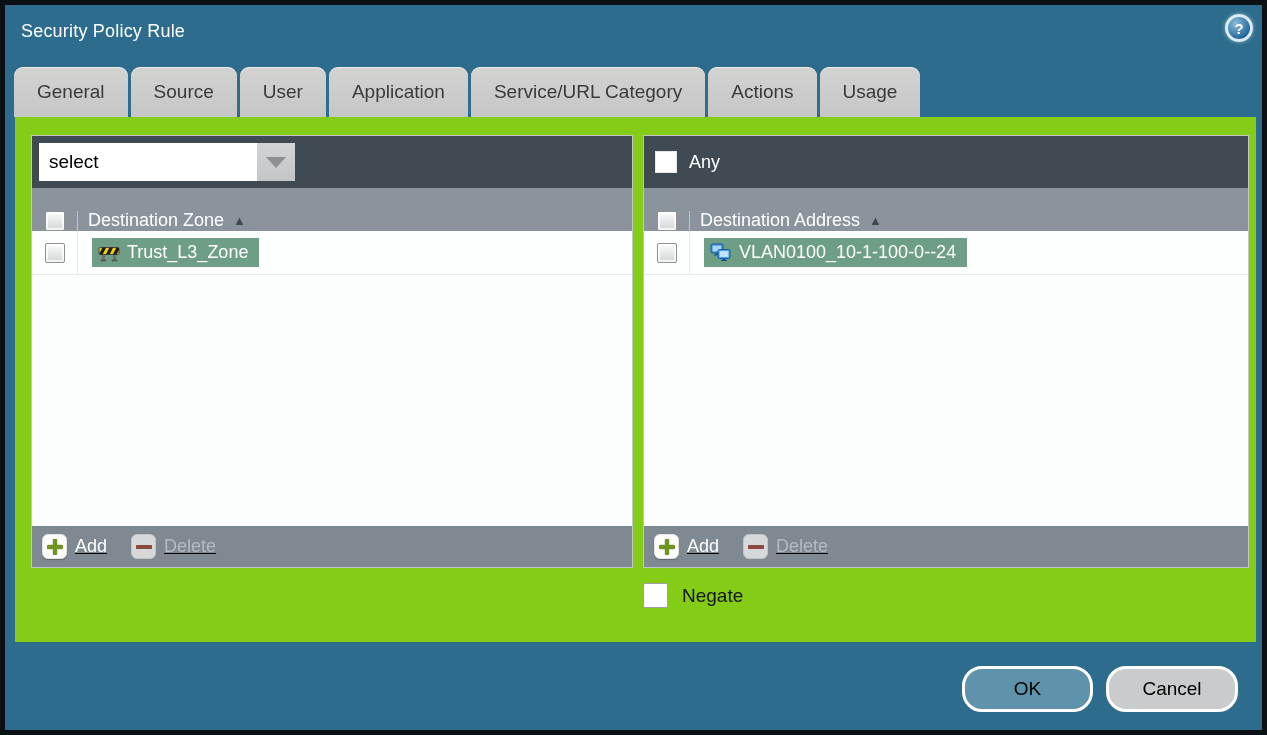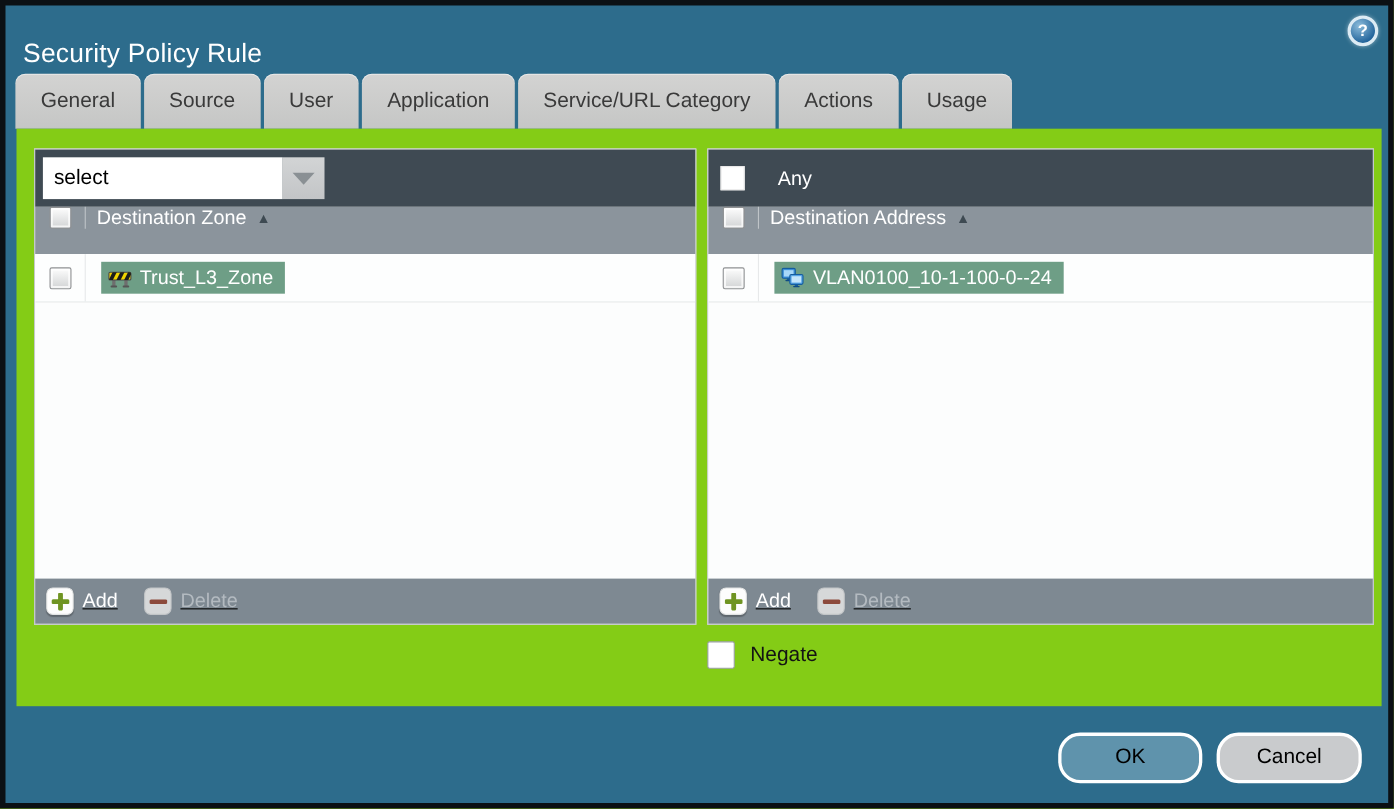--- a/index.html
+++ b/index.html
@@ -5,21 +5,21 @@
   * { box-sizing: border-box; margin: 0; padding: 0; }
   body { margin: 0; background: #222; }
   .stage {
     position: relative; width: 1267px; height: 735px;
     background: #0b1014; overflow: hidden;
     font-family: "Liberation Sans", sans-serif;
   }
   .window { position: absolute; left: 5px; top: 5px; right: 5px; bottom: 5px; background: #2d6c8c; }
 
   
-  .title { position: absolute; left: 16px; top: 30px; color: #fff; font-size: 24px; font-weight: 400; letter-spacing: .2px; }
+  .title { position: absolute; left: 16px; top: 16px; color: #fff; font-size: 18px; font-weight: 400; letter-spacing: .2px; }
   .help-icon {
     position: absolute; right: 9px; top: 9px; width: 28px; height: 28px; border-radius: 50%;
     background: radial-gradient(circle at 35% 30%, #8cbcdb, #21639a 75%);
     border: 3px solid #dcebf4; color: #fff; font-size: 15px; font-weight: bold;
     display: flex; align-items: center; justify-content: center;
     box-shadow: 0 0 4px rgba(255,255,255,.45); cursor: pointer;
   }
 
   
   .tabbar { position: absolute; left: 9px; top: 62px; height: 50px; display: flex; gap: 3px; align-items: flex-end; }
@@ -44,25 +44,25 @@
 
   .panel-toolbar { flex: 0 0 52px; background: #3f4a53; display: flex; align-items: center; padding: 0 7px; }
   .select-wrap { display: flex; height: 38px; }
   .select-input {
     width: 218px; border: none; background: #fff; font-size: 19px; padding: 0 10px;
     color: #000; font-family: inherit; outline: none;
   }
   .select-btn { width: 38px; border: none; background: linear-gradient(#d2d4d5,#c3c5c7); display: flex; align-items: center; justify-content: center; cursor: pointer; }
   .tri-down { width: 0; height: 0; border-left: 10px solid transparent; border-right: 10px solid transparent; border-top: 11px solid #8a9094; }
 
-  .any-wrap { display: flex; align-items: center; gap: 30px; padding-left: 4px; }
+  .any-wrap { display: flex; align-items: center; gap: 12px; padding-left: 4px; }
   .cb-any { width: 22px; height: 22px; background: #fff; border: 1px solid #e8e8e8; cursor: pointer; }
   .any-label { color: #fff; font-size: 18px; }
 
-  .panel-header { flex: 0 0 43px; background: #8b949c; display: flex; align-items: flex-start; }
+  .panel-header { flex: 0 0 43px; background: #8b949c; display: flex; align-items: flex-end; }
   .cb-cell { flex: 0 0 46px; display: flex; align-items: center; justify-content: center; border-right: 1px solid rgba(255,255,255,.45); }
   .checkbox {
     width: 20px; height: 20px; border: 1px solid #8f9193; border-radius: 2px;
     background: linear-gradient(#fdfdfd, #d2d4d5);
     box-shadow: inset 0 0 0 2px rgba(255,255,255,.75); cursor: pointer;
   }
   .header-main { display: flex; align-items: center; padding-left: 10px; cursor: pointer; }
   .header-label { color: #fff; font-size: 18px; }
   .sort-glyph { color: #3e4a52; font-size: 13px; margin-left: 9px; }
 

